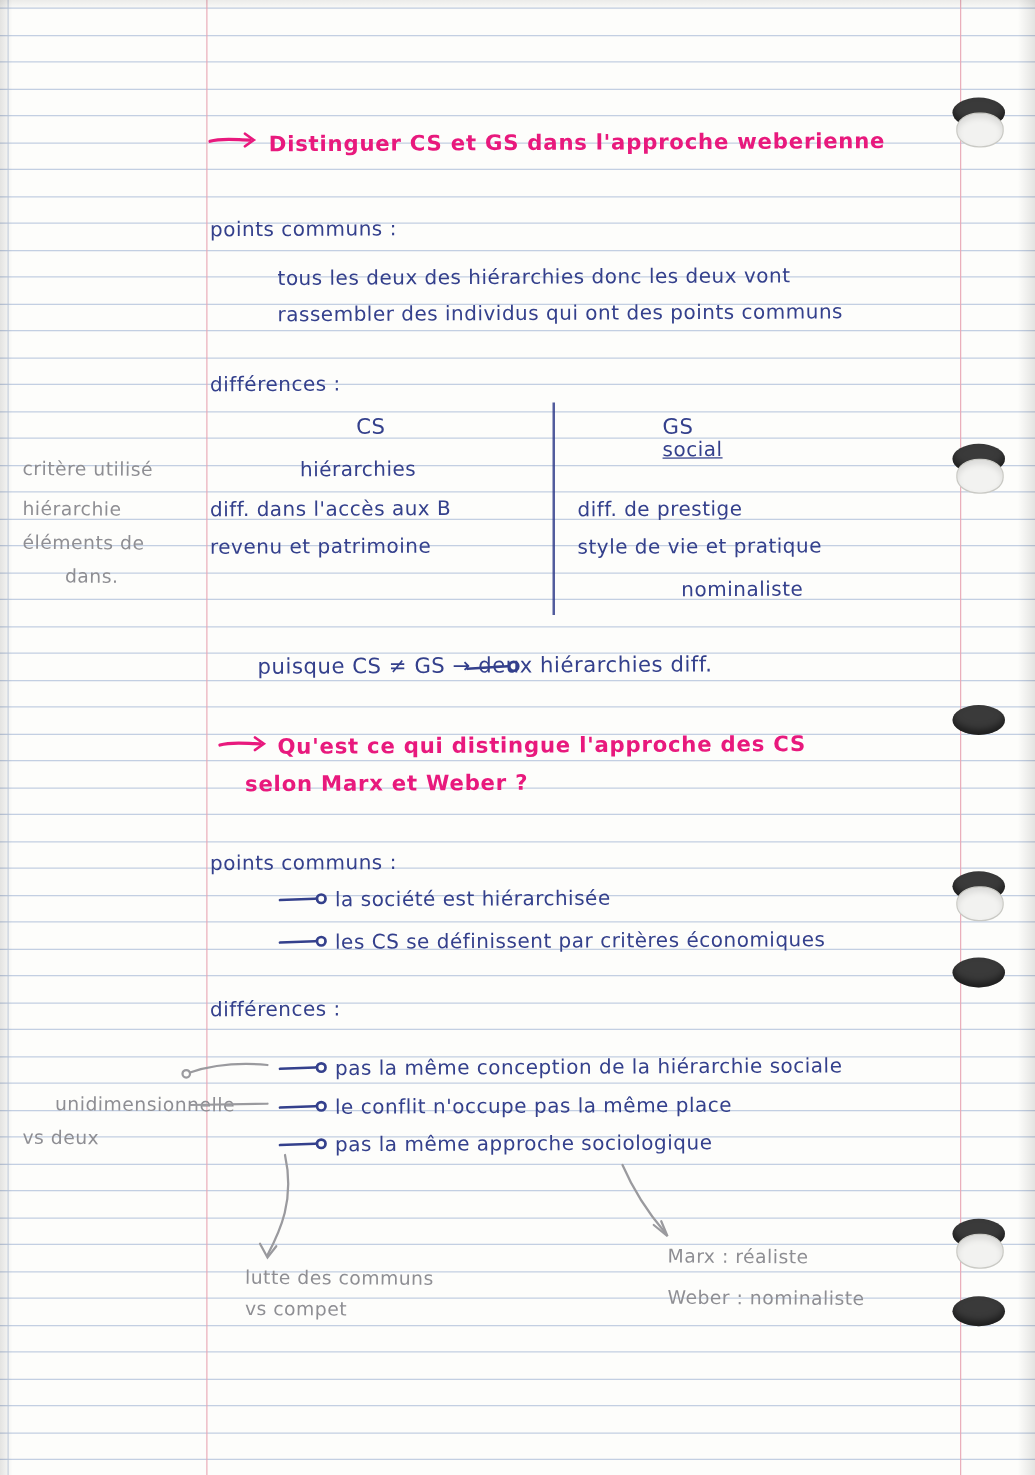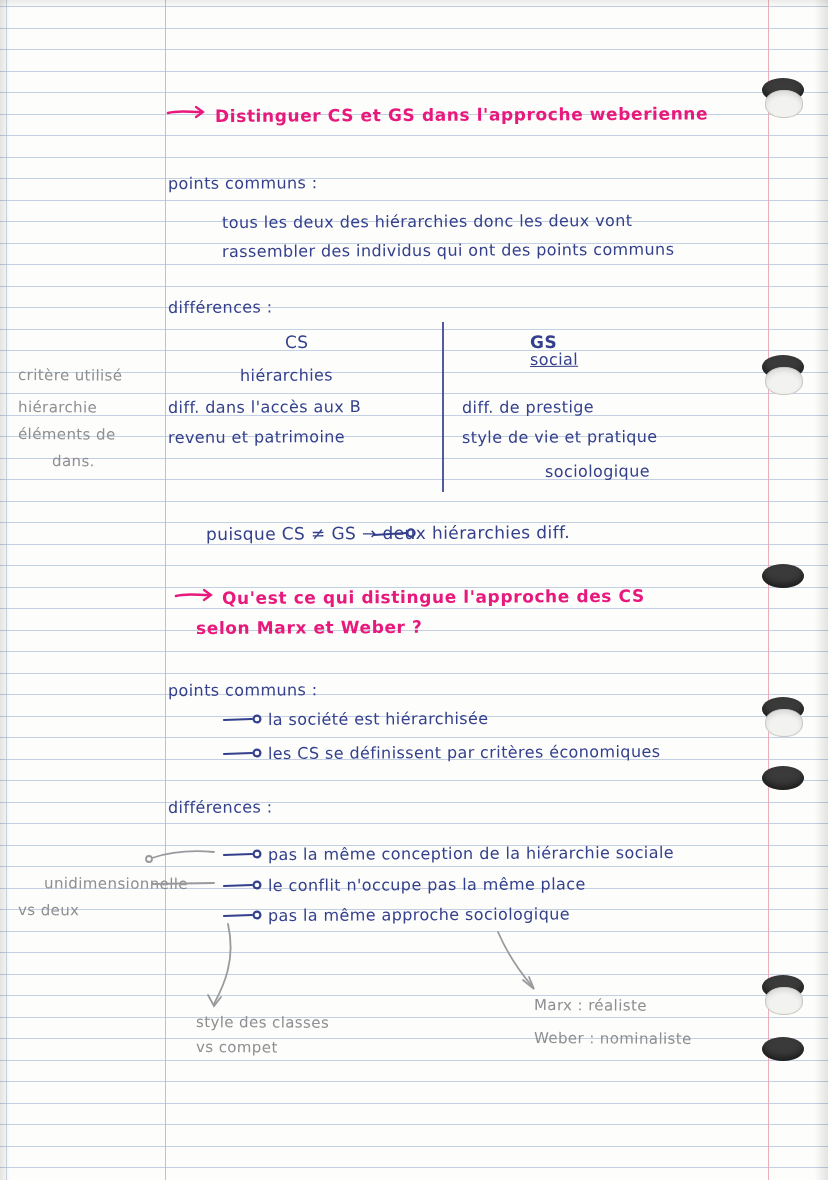--- a/index.html
+++ b/index.html
@@ -216,57 +216,57 @@
 
   <div class="hw pink s17 r2" style="left:215px; top:106px;">Distinguer CS et GS dans l'approche weberienne</div>
 
   <div class="hw blue s16 r2" style="left:168px; top:174px;">points communs :</div>
   <div class="hw blue s16 r2" style="left:222px; top:213px;">tous les deux des hiérarchies donc les deux vont</div>
   <div class="hw blue s16 r2" style="left:222px; top:242px;">rassembler des individus qui ont des points communs</div>
 
   <div class="hw blue s16 r2" style="left:168px; top:298px;">différences :</div>
 
   <div class="hw blue s17 r2" style="left:285px; top:332px;">CS</div>
-  <div class="hw blue s17 r2" style="left:530px; top:332px;font-weight:bold;">GS</div>
+  <div class="hw blue s17 r2" style="left:530px; top:332px;">GS</div>
 
   <div class="divider-v" style="left:442px; top:322px; height:170px;"></div>
 
   <div class="hw grey s15 r3" style="left:18px; top:366px;">critère utilisé</div>
   <div class="hw grey s15 r3" style="left:18px; top:398px;">hiérarchie</div>
   <div class="hw grey s15 r3" style="left:18px; top:425px;">éléments de</div>
   <div class="hw grey s15 r3" style="left:52px; top:452px;">dans.</div>
 
   <div class="hw blue s16 r2" style="left:240px; top:366px;">hiérarchies</div>
   <div class="hw blue s16 r2" style="left:168px; top:398px;">diff. dans l'accès aux B</div>
   <div class="hw blue s16 r2" style="left:168px; top:428px;">revenu et patrimoine</div>
 
   <div class="hw blue s16 r2" style="left:530px; top:350px;text-decoration:underline;">social</div>
   <div class="hw blue s16 r2" style="left:462px; top:398px;">diff. de prestige</div>
   <div class="hw blue s16 r2" style="left:462px; top:428px;">style de vie et pratique</div>
-  <div class="hw blue s16 r2" style="left:545px; top:462px;">sociologique</div>
+  <div class="hw blue s16 r2" style="left:545px; top:462px;">nominaliste</div>
 
   <div class="hw blue s17 r2" style="left:206px; top:524px;">puisque  CS ≠ GS  →  deux hiérarchies diff.</div>
 
   <div class="hw pink s17 r2" style="left:222px; top:588px;">Qu'est ce qui distingue l'approche des CS</div>
   <div class="hw pink s17 r2" style="left:196px; top:618px;">selon Marx et Weber ?</div>
 
   <div class="hw blue s16 r2" style="left:168px; top:681px;">points communs :</div>
   <div class="hw blue s16 r2" style="left:268px; top:710px;">la société est hiérarchisée</div>
   <div class="hw blue s16 r2" style="left:268px; top:744px;">les CS se définissent par critères économiques</div>
 
   <div class="hw blue s16 r2" style="left:168px; top:798px;">différences :</div>
 
   <div class="hw blue s16 r2" style="left:268px; top:845px;">pas la même conception de la hiérarchie sociale</div>
   <div class="hw blue s16 r2" style="left:268px; top:876px;">le conflit n'occupe pas la même place</div>
   <div class="hw blue s16 r2" style="left:268px; top:906px;">pas la même approche sociologique</div>
 
   <div class="hw grey s15 r3" style="left:8px; top:874px;padding-left:36px;">unidimensionnelle</div>
   <div class="hw grey s15 r3" style="left:18px; top:901px;">vs deux</div>
 
-  <div class="hw grey s15 r3" style="left:196px; top:1013px;">style des classes</div>
+  <div class="hw grey s15 r3" style="left:196px; top:1013px;">lutte des communs</div>
   <div class="hw grey s15 r3" style="left:196px; top:1038px;">vs compet</div>
 
   <div class="hw grey s15 r3" style="left:534px; top:996px;">Marx : réaliste</div>
   <div class="hw grey s15 r3" style="left:534px; top:1029px;">Weber : nominaliste</div>
 
   <svg class="overlay">
 
     <g stroke="#e8197d" stroke-width="2.6" fill="none" stroke-linecap="round">
       <path d="M168,113 C178,110 190,112 200,112"></path>
       <path d="M196,107 L203,112 L196,117" stroke-width="2.2"></path>

